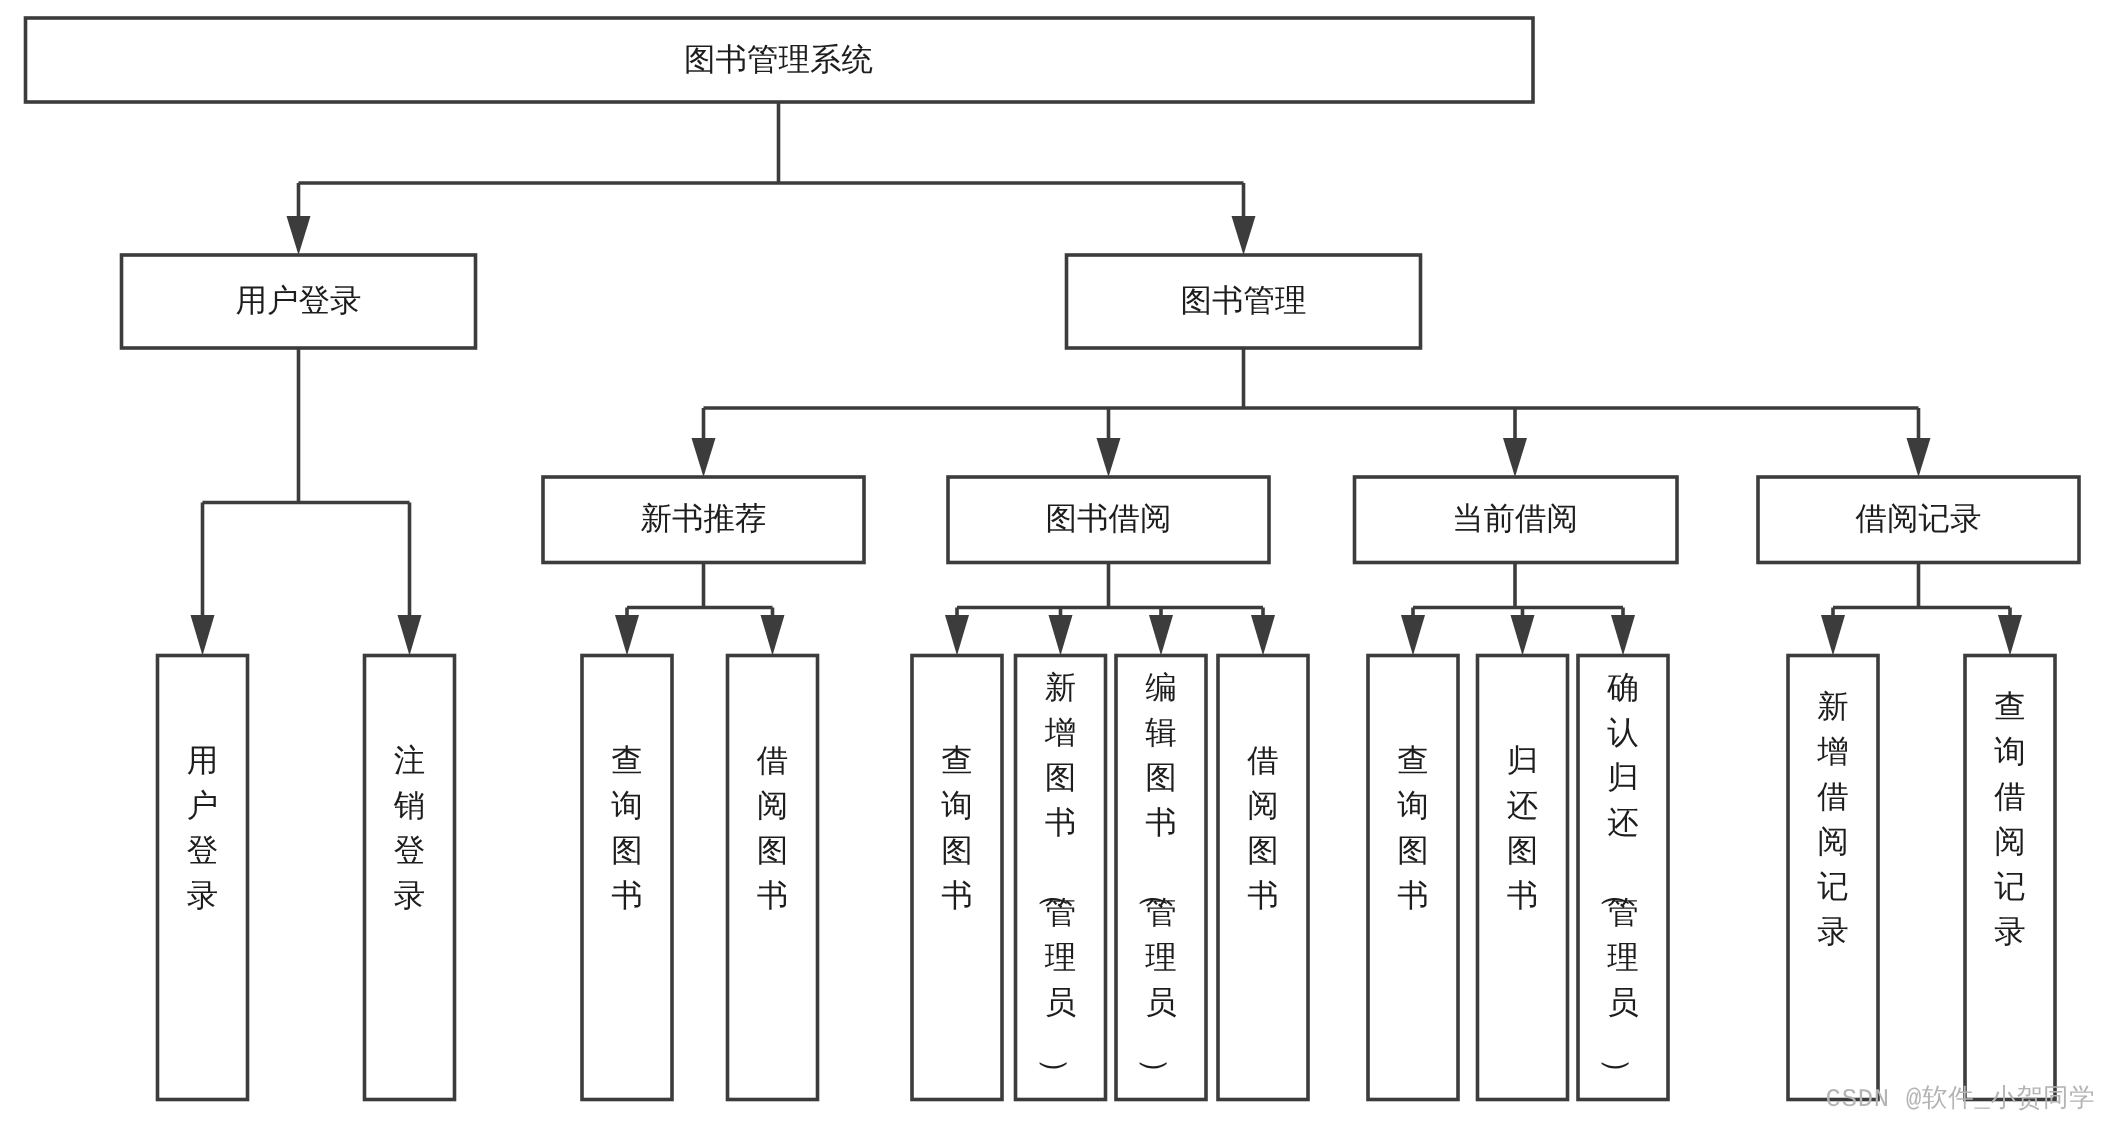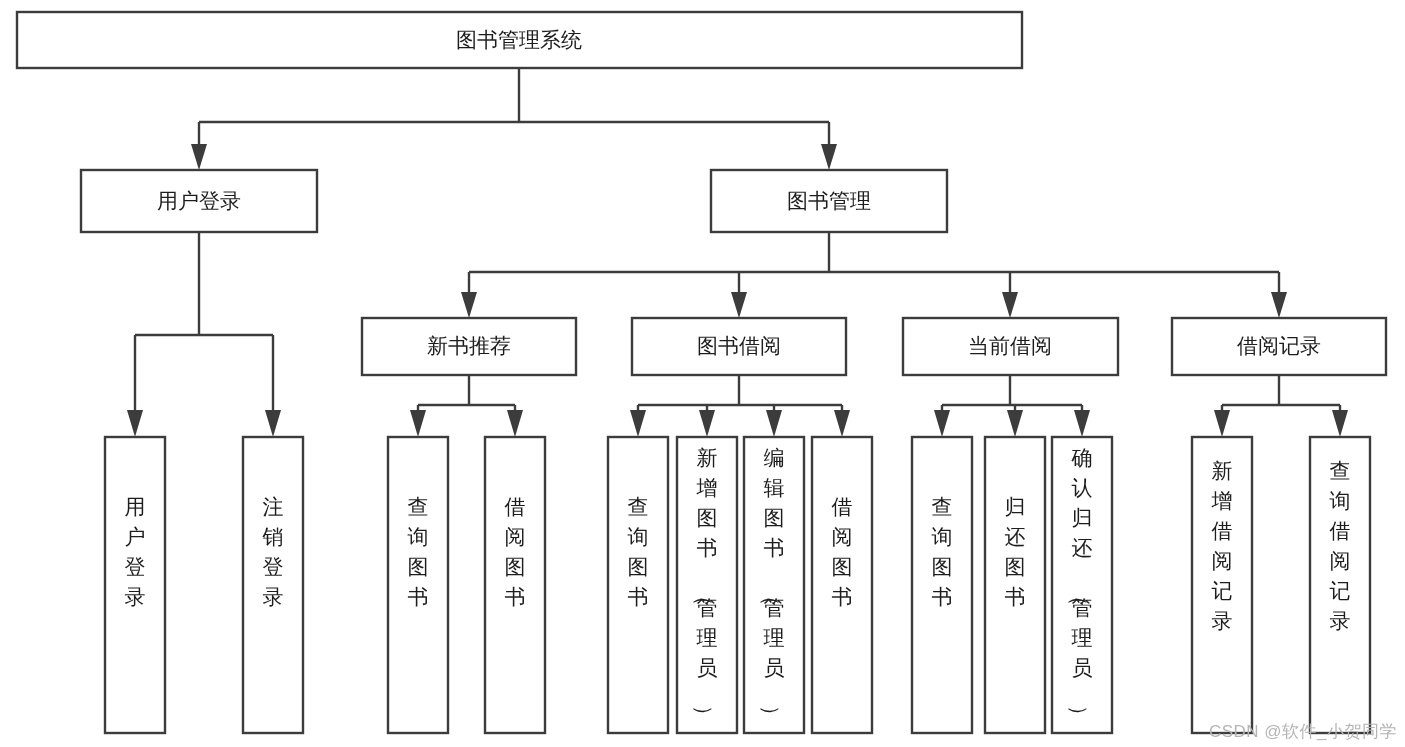--- a/index.html
+++ b/index.html
@@ -52,21 +52,21 @@
   .node-label-vertical {
     fill: #1d1d1d;
     font-family: "Liberation Sans", "DejaVu Sans", sans-serif;
     font-size: 21px;
     text-anchor: middle;
   }
   .watermark {
     position: absolute;
     right: 8px;
     bottom: 4px;
-    font-family: Liberation Sans, sans-serif;
+    font-family: Liberation Mono, monospace;
     font-size: 17px;
     color: #b4b4b4;
     white-space: nowrap;
     letter-spacing: 0.5px;
     user-select: none;
   }
 </style>
 </head>
 <body>
 

